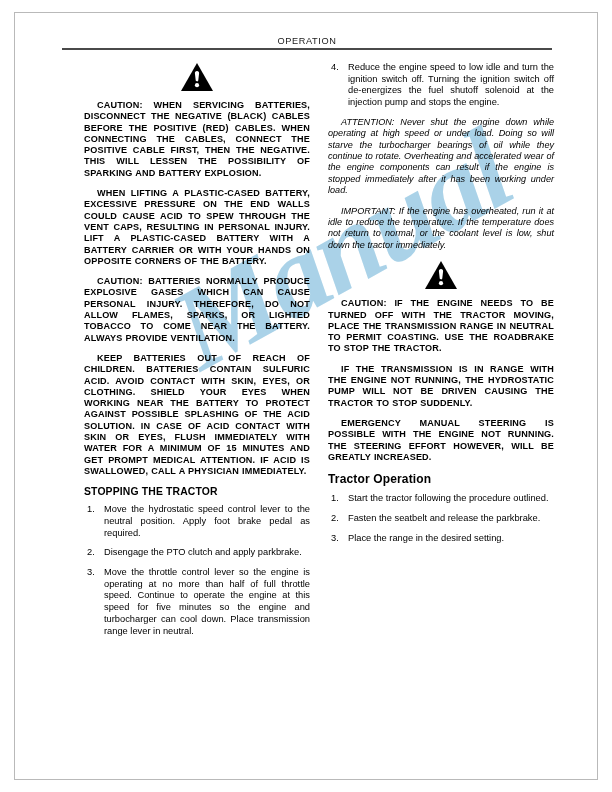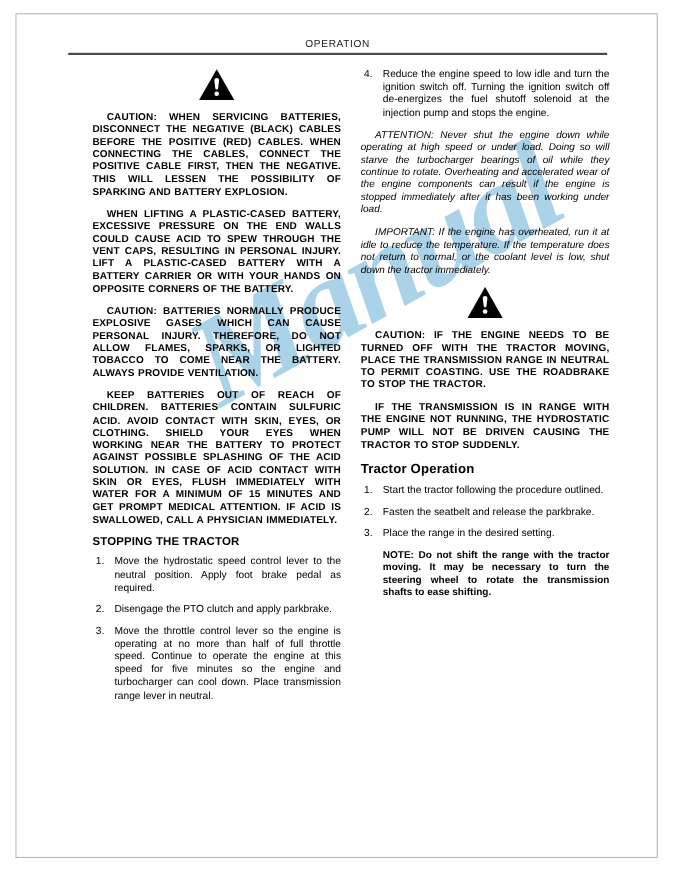--- a/index.html
+++ b/index.html
@@ -247,28 +247,28 @@
         <path d="M17 1 L33 29 L1 29 Z" fill="#000000"></path>
         <path d="M17 9 C15.6 9 14.7 10 14.9 11.3 L15.7 18.2 C15.8 19 16.3 19.4 17 19.4 C17.7 19.4 18.2 19 18.3 18.2 L19.1 11.3 C19.3 10 18.4 9 17 9 Z" fill="#ffffff"></path>
         <circle cx="17" cy="23.2" r="2.1" fill="#ffffff"></circle>
       </svg>
     </div>
 
     <p class="caution indent">CAUTION: IF THE ENGINE NEEDS TO BE TURNED OFF WITH THE TRACTOR MOVING, PLACE THE TRANSMISSION RANGE IN NEUTRAL TO PERMIT COASTING. USE THE ROADBRAKE TO STOP THE TRACTOR.</p>
 
     <p class="caution indent">IF THE TRANSMISSION IS IN RANGE WITH THE ENGINE NOT RUNNING, THE HYDROSTATIC PUMP WILL NOT BE DRIVEN CAUSING THE TRACTOR TO STOP SUDDENLY.</p>
 
+    <p class="caution indent">EMERGENCY MANUAL STEERING IS POSSIBLE WITH THE ENGINE NOT RUNNING. THE STEERING EFFORT HOWEVER, WILL BE GREATLY INCREASED.</p>
 
     <h2 class="section-head mixed">Tractor Operation</h2>
 
     <ol class="steps">
       <li>Start the tractor following the procedure outlined.</li>
       <li>Fasten the seatbelt and release the parkbrake.</li>
       <li>
         <span>Place the range in the desired setting.</span>
-        <span class="note-block" style="display:block">NOTE: Do not shift the range with the tractor moving. It may be necessary to turn the steering wheel to rotate the transmission shafts to ease shifting.</span>
       </li>
     </ol>
 
   </div>
 
 
 </div>
 
 </body></html>

